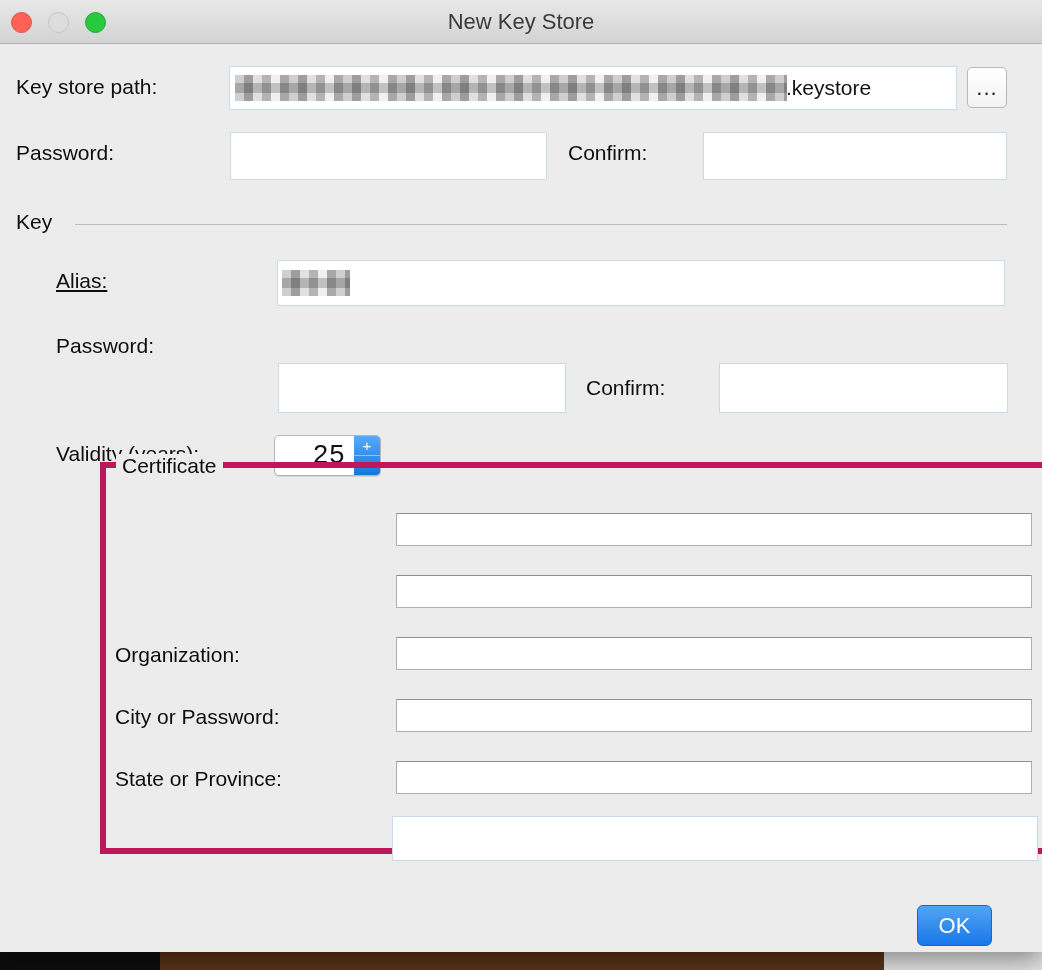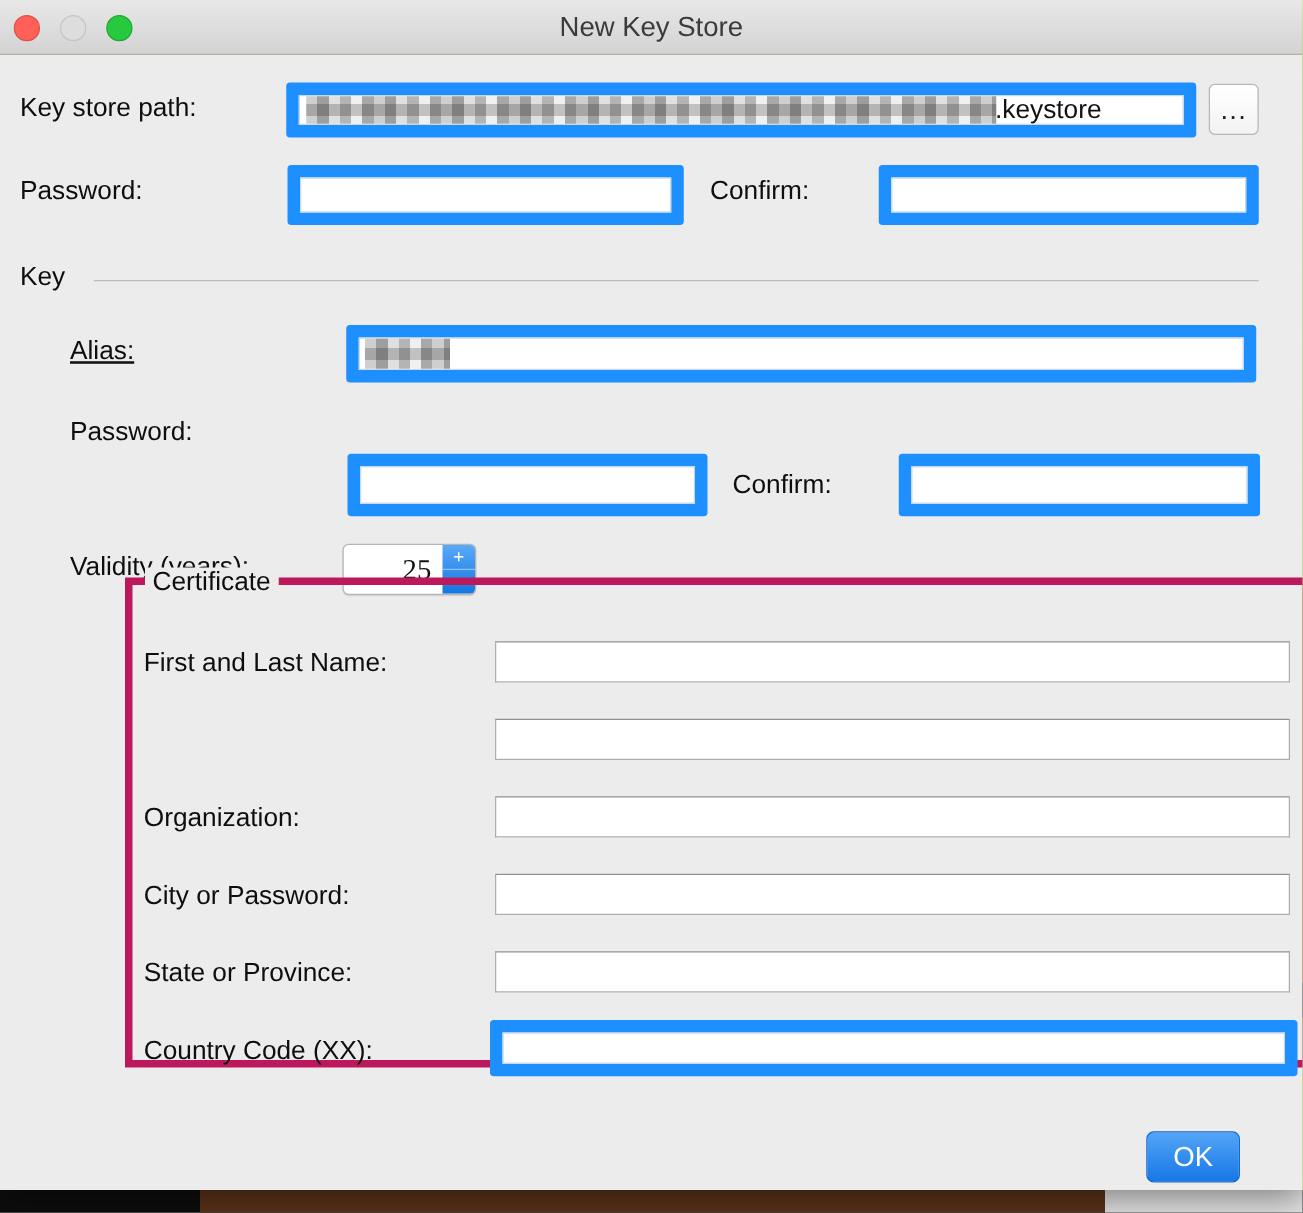--- a/index.html
+++ b/index.html
@@ -151,21 +151,21 @@
     box-sizing: border-box;
   }
   .field.plain {
     border: 1px solid #aeaeae;
     border-top-color: #8f8f8f;
   }
   
   .field.focus {
     border: none;
     background: transparent;
-    padding: 10px;
+    padding: 0;
     border-radius: 3px;
     background-color: #1e8fff;
   }
   .field.focus > .inner {
     width: 100%;
     height: 100%;
     background: #ffffff;
     border: 1px solid #c9d9e8;
     box-sizing: border-box;
     position: relative;
@@ -221,23 +221,23 @@
     box-sizing: border-box;
     overflow: hidden;
     box-shadow: 0 1px 0 rgba(0,0,0,0.10);
   }
   .stepper .num {
     flex: 1;
     display: flex;
     align-items: center;
     justify-content: flex-end;
     padding-right: 9px;
-    font-size: 23px;
+    font-size: 27px;
     color: #111;
-    font-family: Liberation Serif, serif;
+    font-family: Liberation Mono, monospace;
   }
   .stepper .arrows {
     width: 26px;
     background: linear-gradient(to bottom, #5aa9f8 0%, #1277e0 100%);
     display: flex;
     flex-direction: column;
   }
   .stepper .arrows .ar {
     flex: 1;
     color: #ffffff;
@@ -398,35 +398,33 @@
       <div class="num">25</div>
       <div class="arrows">
         <div class="ar up">+</div>
         <div class="ar down">−</div>
       </div>
     </div>
 
     <div class="groupbox" style="left:59px; top:418px; width:948px; height:392px;">
       <div class="gb-title">Certificate</div>
 
-      <div class="lbl" style="left:9px; top:51px;">First and Last Name:</div>
       <div class="field plain" style="left:290px; top:45px; width:636px; height:33px;"></div>
 
       <div class="field plain" style="left:290px; top:107px; width:636px; height:33px;"></div>
 
       <div class="lbl" style="left:9px; top:175px;">Organization:</div>
       <div class="field plain" style="left:290px; top:169px; width:636px; height:33px;"></div>
 
       <div class="lbl" style="left:9px; top:237px;">City or Password:</div>
       <div class="field plain" style="left:290px; top:231px; width:636px; height:33px;"></div>
 
       <div class="lbl" style="left:9px; top:299px;">State or Province:</div>
       <div class="field plain" style="left:290px; top:293px; width:636px; height:33px;"></div>
 
-      <div class="lbl" style="left:9px; top:361px;">Country Code (XX):</div>
       <div class="field focus" style="left:286px; top:348px; width:646px; height:45px;">
         <div class="inner"></div>
       </div>
     </div>
 
 
     <div class="btn ok" style="left:917px; top:861px; width:75px; height:41px;">OK</div>
 
   </div>
 </div>

